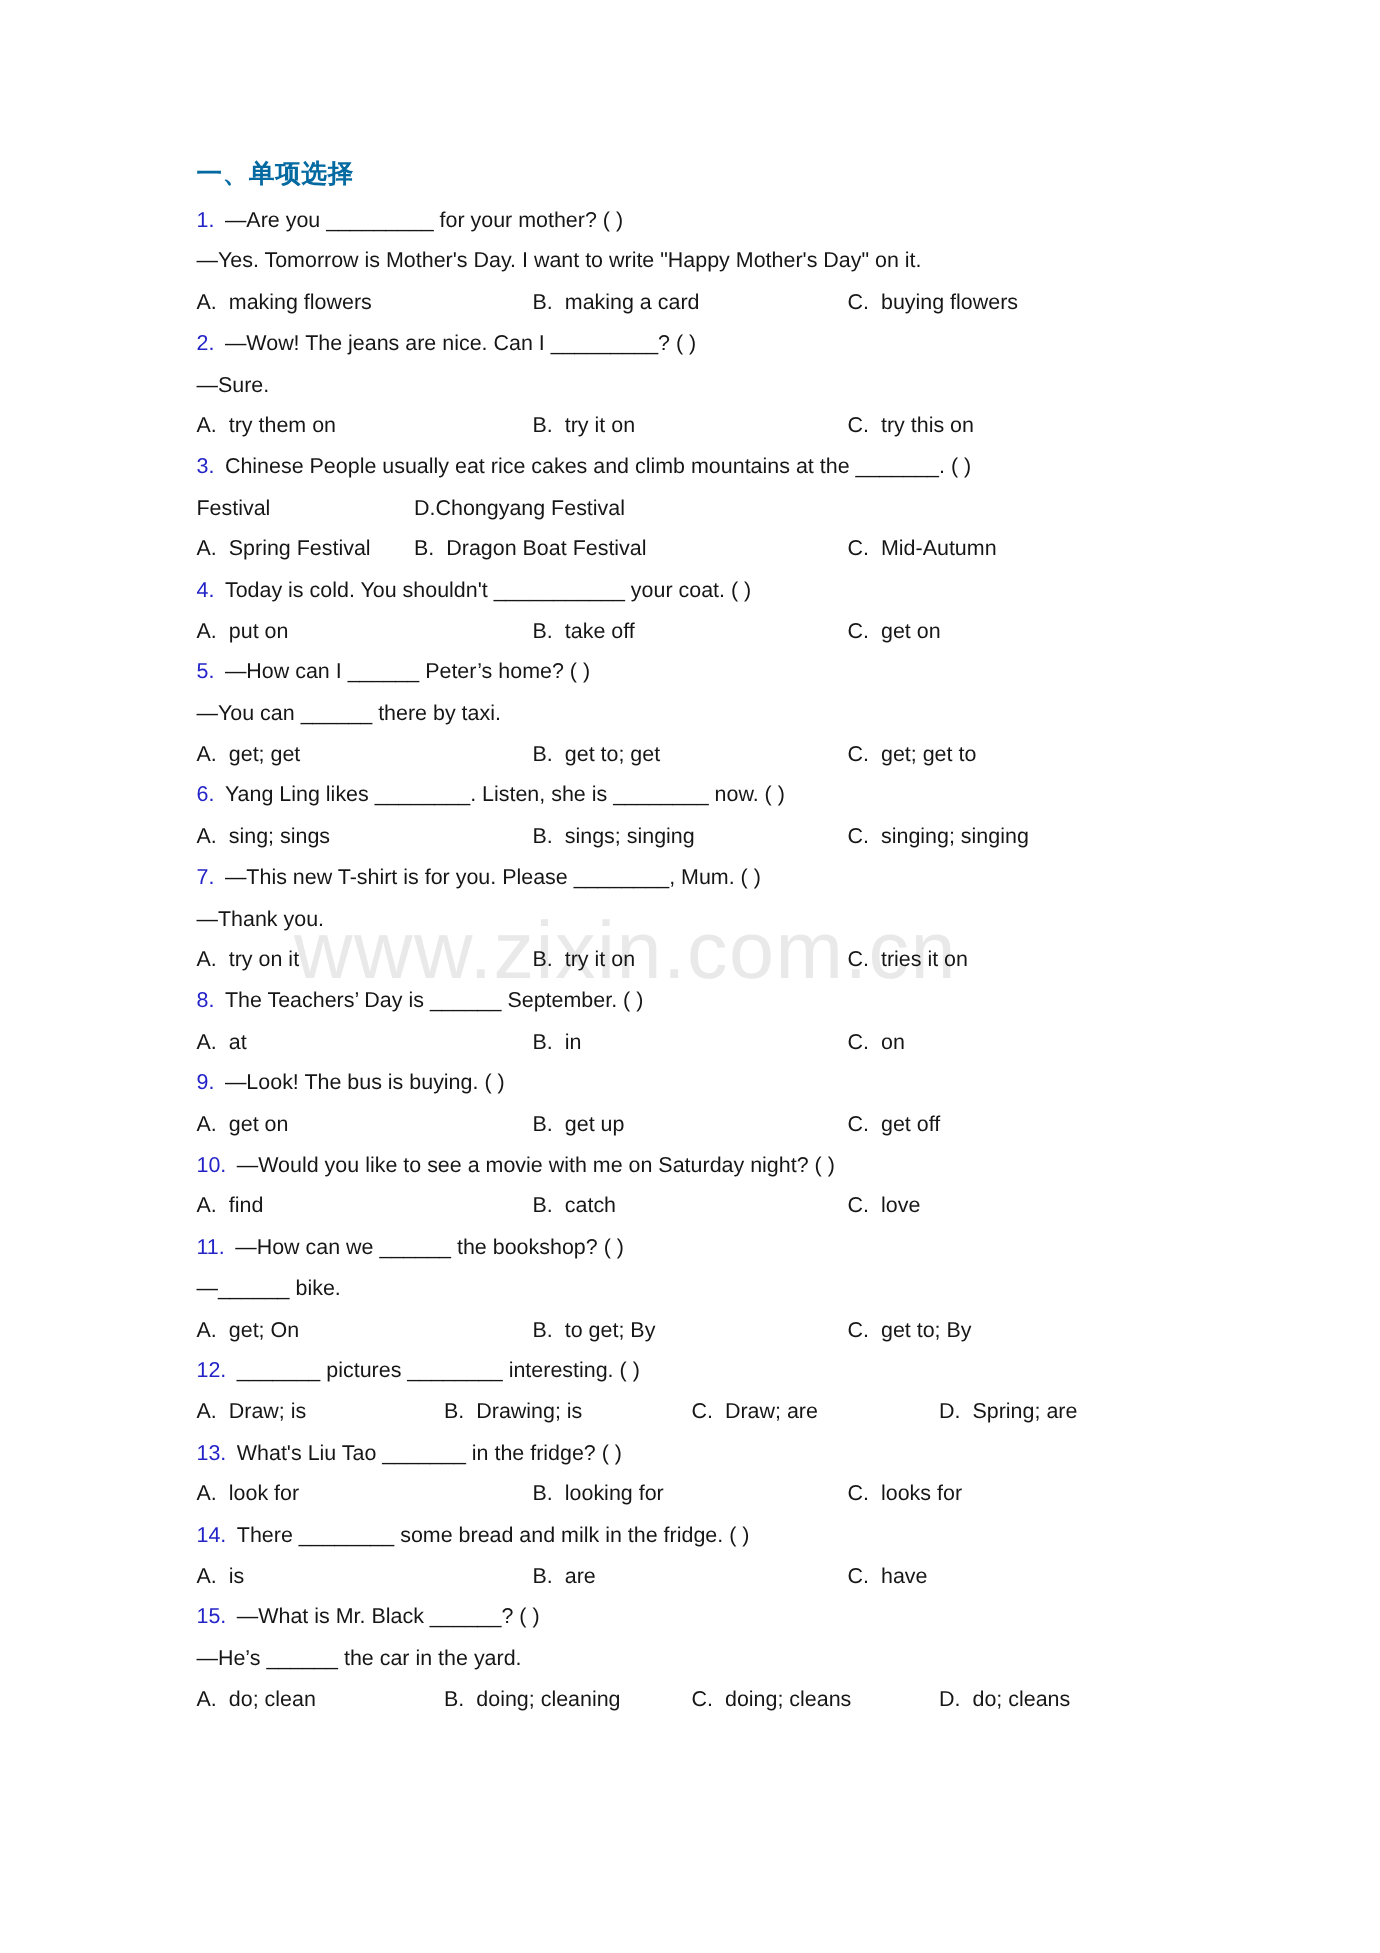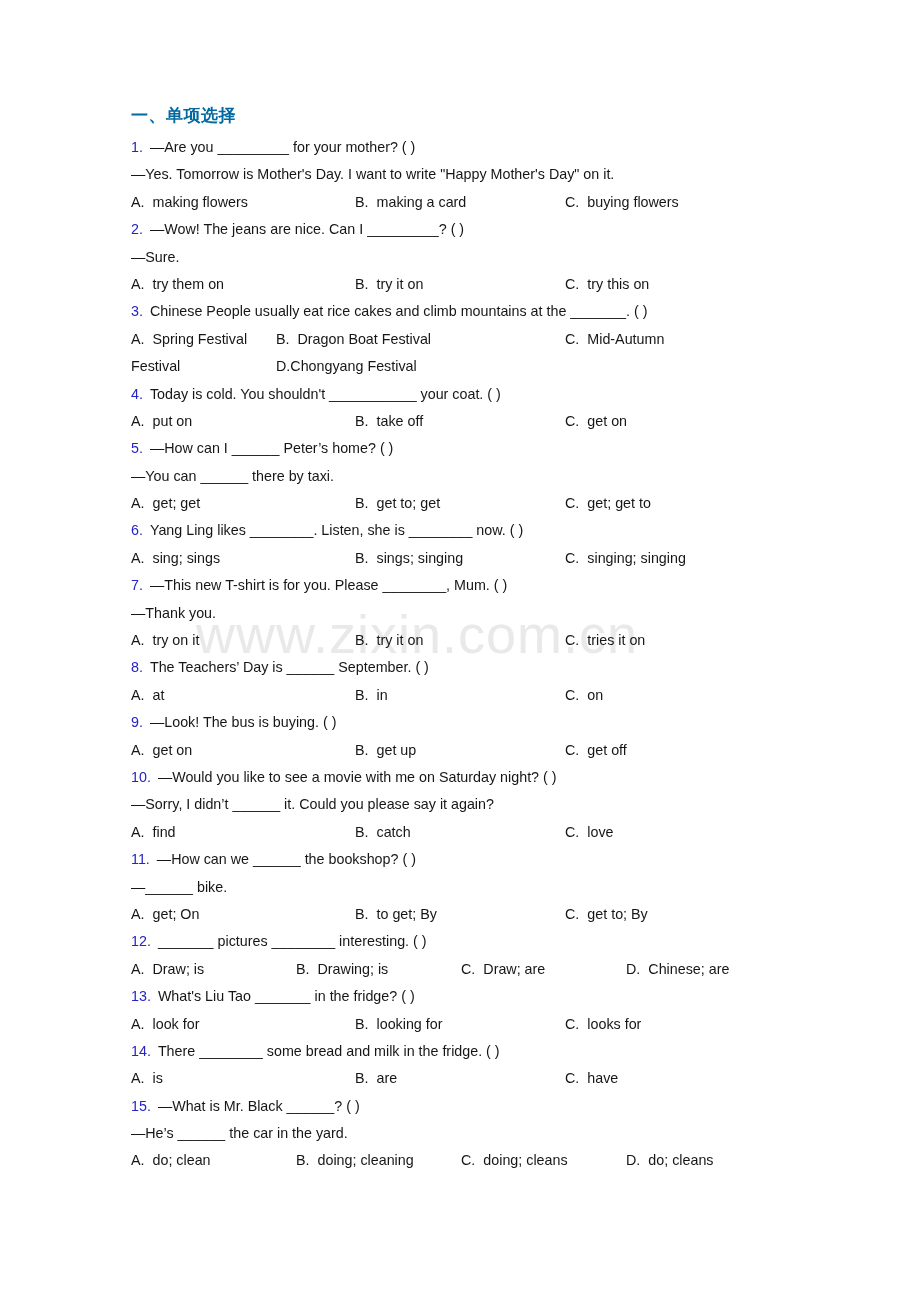--- a/index.html
+++ b/index.html
@@ -124,29 +124,29 @@
           <span class="opt o2"><span class="lbl">C.</span><span class="txt">buying flowers</span></span>
         </div>
         <div class="qline"><span class="qnum">2.</span><span class="qnum-gap"></span><span>—Wow! The jeans are nice. Can I _________? (   )</span></div>
         <div class="contline">—Sure.</div>
         <div class="optrow c3">
           <span class="opt o0"><span class="lbl">A.</span><span class="txt">try them on</span></span>
           <span class="opt o1"><span class="lbl">B.</span><span class="txt">try it on</span></span>
           <span class="opt o2"><span class="lbl">C.</span><span class="txt">try this on</span></span>
         </div>
         <div class="qline"><span class="qnum">3.</span><span class="qnum-gap"></span><span>Chinese People usually eat rice cakes and climb mountains at the _______. (  )</span></div>
+        <div class="optrow wrapline">
+          <span class="w0"><span class="txt" style="margin-left: 0px;">Festival</span></span>
+          <span class="w1"><span class="lbl">D.</span><span class="txt">Chongyang Festival</span></span>
+        </div>
         <div class="optrow c3w">
           <span class="opt o0"><span class="lbl">A.</span><span class="txt">Spring Festival</span></span>
           <span class="opt o1"><span class="lbl">B.</span><span class="txt">Dragon Boat Festival</span></span>
           <span class="opt o2"><span class="lbl">C.</span><span class="txt">Mid-Autumn</span></span>
         </div>
-        <div class="optrow wrapline">
-          <span class="w0"><span class="txt" style="margin-left: 0px;">Festival</span></span>
-          <span class="w1"><span class="lbl">D.</span><span class="txt">Chongyang Festival</span></span>
-        </div>
         <div class="qline"><span class="qnum">4.</span><span class="qnum-gap"></span><span>Today is cold. You shouldn't ___________ your coat. (  )</span></div>
         <div class="optrow c3">
           <span class="opt o0"><span class="lbl">A.</span><span class="txt">put on</span></span>
           <span class="opt o1"><span class="lbl">B.</span><span class="txt">take off</span></span>
           <span class="opt o2"><span class="lbl">C.</span><span class="txt">get on</span></span>
         </div>
         <div class="qline"><span class="qnum">5.</span><span class="qnum-gap"></span><span>—How can I ______ Peter’s home? (  )</span></div>
         <div class="contline">—You can ______ there by taxi.</div>
         <div class="optrow c3">
           <span class="opt o0"><span class="lbl">A.</span><span class="txt">get; get</span></span>
@@ -172,39 +172,38 @@
           <span class="opt o1"><span class="lbl">B.</span><span class="txt">in</span></span>
           <span class="opt o2"><span class="lbl">C.</span><span class="txt">on</span></span>
         </div>
         <div class="qline"><span class="qnum">9.</span><span class="qnum-gap"></span><span>—Look! The bus is buying. (  )</span></div>
         <div class="optrow c3">
           <span class="opt o0"><span class="lbl">A.</span><span class="txt">get on</span></span>
           <span class="opt o1"><span class="lbl">B.</span><span class="txt">get up</span></span>
           <span class="opt o2"><span class="lbl">C.</span><span class="txt">get off</span></span>
         </div>
         <div class="qline"><span class="qnum">10.</span><span class="qnum-gap"></span><span>—Would you like to see a movie with me on Saturday night? (  )</span></div>
-        <div class="contline">—Sorry, I didn’t ______ it. Could you please say it again?</div>
         <div class="optrow c3">
           <span class="opt o0"><span class="lbl">A.</span><span class="txt">find</span></span>
           <span class="opt o1"><span class="lbl">B.</span><span class="txt">catch</span></span>
           <span class="opt o2"><span class="lbl">C.</span><span class="txt">love</span></span>
         </div>
         <div class="qline"><span class="qnum">11.</span><span class="qnum-gap"></span><span>—How can we ______ the bookshop? (  )</span></div>
         <div class="contline">—______ bike.</div>
         <div class="optrow c3">
           <span class="opt o0"><span class="lbl">A.</span><span class="txt">get; On</span></span>
           <span class="opt o1"><span class="lbl">B.</span><span class="txt">to get; By</span></span>
           <span class="opt o2"><span class="lbl">C.</span><span class="txt">get to; By</span></span>
         </div>
         <div class="qline"><span class="qnum">12.</span><span class="qnum-gap"></span><span>_______ pictures ________ interesting. (  )</span></div>
         <div class="optrow c4">
           <span class="opt o0"><span class="lbl">A.</span><span class="txt">Draw; is</span></span>
           <span class="opt o1"><span class="lbl">B.</span><span class="txt">Drawing; is</span></span>
           <span class="opt o2"><span class="lbl">C.</span><span class="txt">Draw; are</span></span>
-          <span class="opt o3"><span class="lbl">D.</span><span class="txt">Chinese; are</span></span>
+          <span class="opt o3"><span class="lbl">D.</span><span class="txt">Spring; are</span></span>
         </div>
         <div class="qline"><span class="qnum">13.</span><span class="qnum-gap"></span><span>What's Liu Tao _______ in the fridge? (  )</span></div>
         <div class="optrow c3">
           <span class="opt o0"><span class="lbl">A.</span><span class="txt">look for</span></span>
           <span class="opt o1"><span class="lbl">B.</span><span class="txt">looking for</span></span>
           <span class="opt o2"><span class="lbl">C.</span><span class="txt">looks for</span></span>
         </div>
         <div class="qline"><span class="qnum">14.</span><span class="qnum-gap"></span><span>There ________ some bread and milk in the fridge. (  )</span></div>
         <div class="optrow c3">
           <span class="opt o0"><span class="lbl">A.</span><span class="txt">is</span></span>

